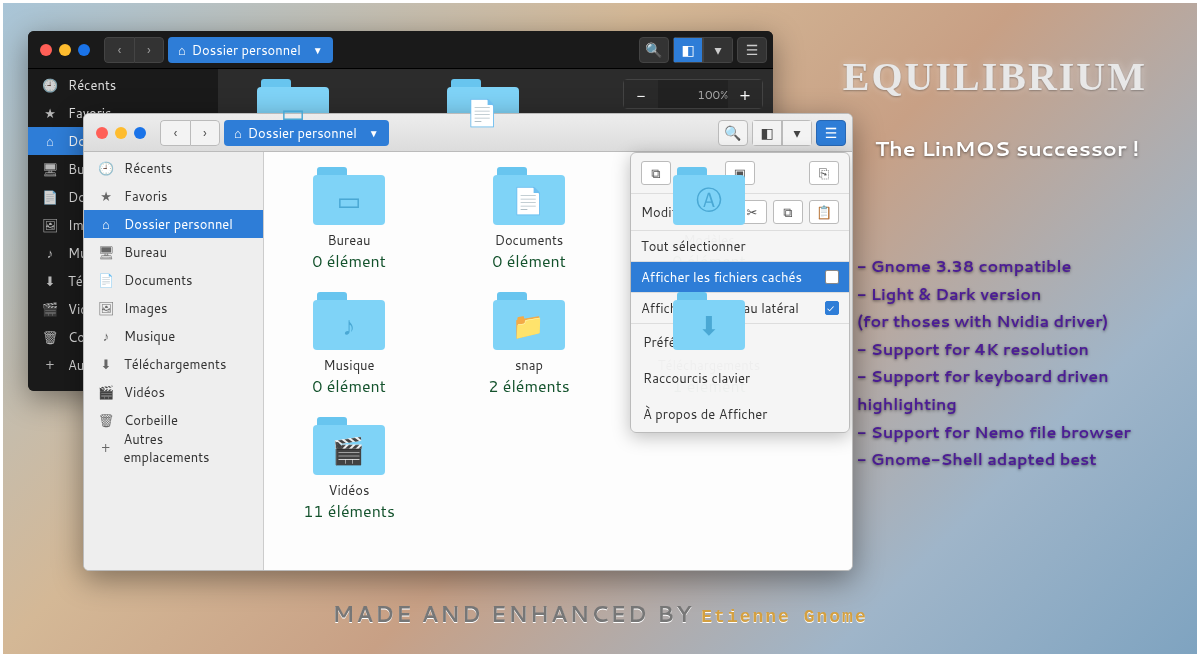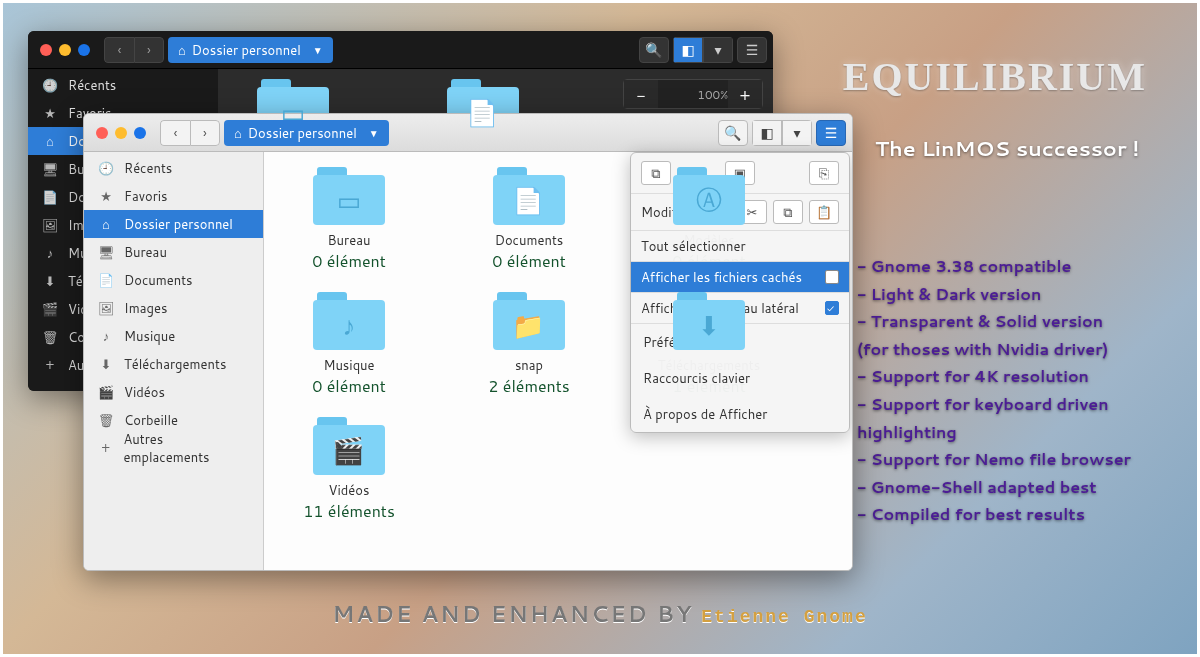--- a/index.html
+++ b/index.html
@@ -108,28 +108,26 @@
 .popover .line { padding: 5px 12px; cursor:pointer; }
 </style>
 </head>
 <body>
 
 <div class="logo">EQUILIBRIUM</div>
 <div class="tagline">The LinMOS successor !</div>
 <div class="features" id="features">
     <div>- Gnome 3.38 compatible</div>
     <div>- Light &amp; Dark version</div>
-    <div>- Transparent &amp; Solid version</div>
     <div>(for thoses with Nvidia driver)</div>
     <div>- Support for 4K resolution</div>
     <div>- Support for keyboard driven</div>
     <div>  highlighting</div>
     <div>- Support for Nemo file browser</div>
     <div>- Gnome-Shell adapted best</div>
-    <div>- Compiled for best results</div>
   </div>
 <div class="footer">
   <span>MADE AND ENHANCED BY</span>
   <span class="credit">Etienne Gnome</span>
 </div>
 
 <div class="window dark-window">
   <div class="titlebar">
     <div class="traffic">
       <span class="t-close"></span>

